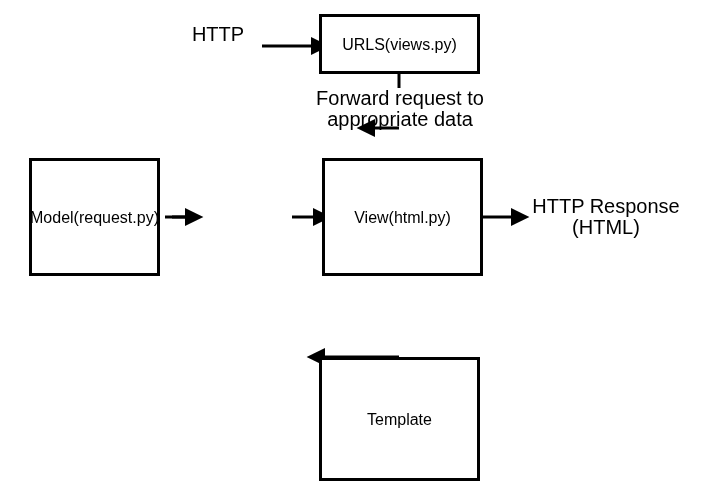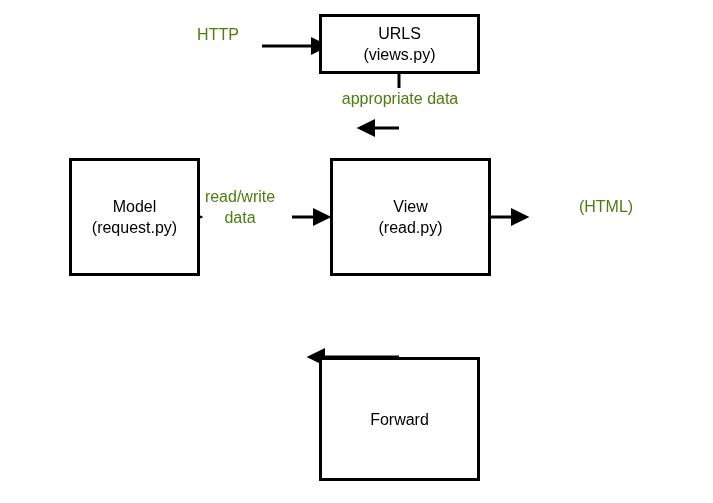--- a/index.html
+++ b/index.html
@@ -21,46 +21,46 @@
     top: 0;
     width: 713px;
     height: 503px;
   }
   .node-box {
     position: absolute;
     box-sizing: border-box;
     border: 3px solid #000000;
     background: #ffffff;
     display: flex;
-    flex-direction: column;
+    flex-direction: row;
     align-items: center;
     justify-content: center;
     z-index: 3;
   }
   .node-line {
     font-size: 16px;
     line-height: 21px;
     white-space: nowrap;
     text-align: center;
     color: #000000;
   }
   .free-label {
     position: absolute;
-    font-size: 16px;
+    font-size: 20px;
     line-height: 21px;
     text-align: center;
     white-space: nowrap;
-    color: #4d7c0f;
+    color: #000000;
     z-index: 4;
   }
   .free-label .lbl-line { display: block; }
   
   #node-urls     { left: 319px; top: 14px;  width: 161px; height: 60px;  }
-  #node-view     { left: 330px; top: 158px; width: 161px; height: 118px; }
-  #node-model    { left: 29px;  top: 158px; width: 131px; height: 118px; margin-left: 40px; }
+  #node-view     { left: 322px; top: 158px; width: 161px; height: 118px; }
+  #node-model    { left: 29px;  top: 158px; width: 131px; height: 118px; }
   #node-template { left: 319px; top: 357px; width: 161px; height: 124px; }
   
   #node-template .node-line { overflow: visible; }
   
   #label-http-request  { left: 158px; top: 24px;  width: 120px; }
   #label-forward       { left: 309px; top: 88px;  width: 182px; }
   #label-readwrite     { left: 186px; top: 186px; width: 108px; }
   #label-http-response { left: 521px; top: 196px; width: 170px; }
   svg#arrow-layer {
     position: absolute;
@@ -113,42 +113,40 @@
     </g>
   </svg>
 
   <div class="node-box" id="node-urls">
     <span class="node-line">URLS</span>
     <span class="node-line">(views.py)</span>
   </div>
 
   <div class="node-box" id="node-view">
     <span class="node-line">View</span>
-    <span class="node-line">(read.py)</span>
+    <span class="node-line">(html.py)</span>
   </div>
 
   <div class="node-box" id="node-model">
     <span class="node-line">Model</span>
     <span class="node-line">(request.py)</span>
   </div>
 
   <div class="node-box" id="node-template">
-    <span class="node-line">Forward</span>
+    <span class="node-line">Template</span>
   </div>
 
   <div class="free-label" id="label-http-request">
     <span class="lbl-line">HTTP</span>
   </div>
 
   <div class="free-label" id="label-forward">
+    <span class="lbl-line">Forward request to</span>
     <span class="lbl-line">appropriate data</span>
   </div>
 
-  <div class="free-label" id="label-readwrite">
-    <span class="lbl-line">read/write</span>
-    <span class="lbl-line">data</span>
-  </div>
 
   <div class="free-label" id="label-http-response">
+    <span class="lbl-line">HTTP Response</span>
     <span class="lbl-line">(HTML)</span>
   </div>
 
 </div>
 
 </body></html>

